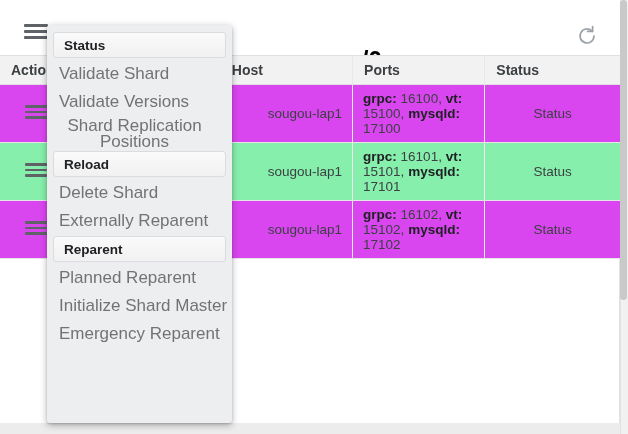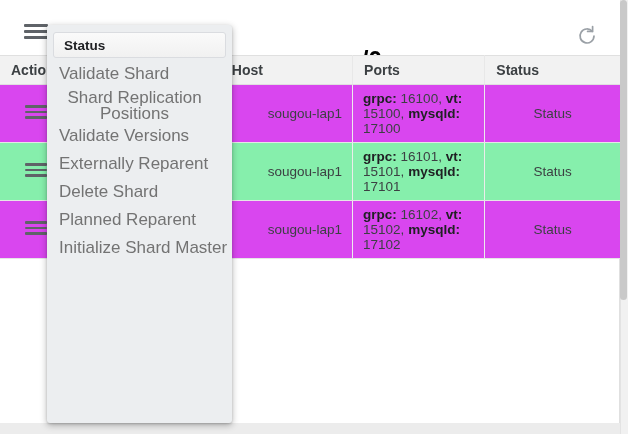--- a/index.html
+++ b/index.html
@@ -317,26 +317,29 @@
               <td class="cell-ports"><b>grpc:</b> <span>16102,</span> <b>vt:</b> <span>15102,</span> <b>mysqld:</b> <span>17102</span></td>
               <td class="cell-status">Status</td>
             </tr>
           </tbody>
       </table>
     </div>
 
     <div class="menu" id="shard-actions-menu">
         <div class="menu-section">Status</div>
         <div class="menu-item">Validate Shard</div>
+        <div class="menu-item">Validate Versions</div>
         <div class="menu-item two-line">Shard Replication Positions</div>
-        <div class="menu-item">Validate Versions</div>
+        <div class="menu-section">Reload</div>
+        <div class="menu-item">Delete Shard</div>
         <div class="menu-item">Externally Reparent</div>
-        <div class="menu-item">Delete Shard</div>
+        <div class="menu-section">Reparent</div>
         <div class="menu-item">Planned Reparent</div>
         <div class="menu-item">Initialize Shard Master</div>
+        <div class="menu-item">Emergency Reparent</div>
       </div>
 
   </div>
 
   <div class="scroll-strip">
     <div class="scroll-thumb"></div>
   </div>
 
 </div>
 

